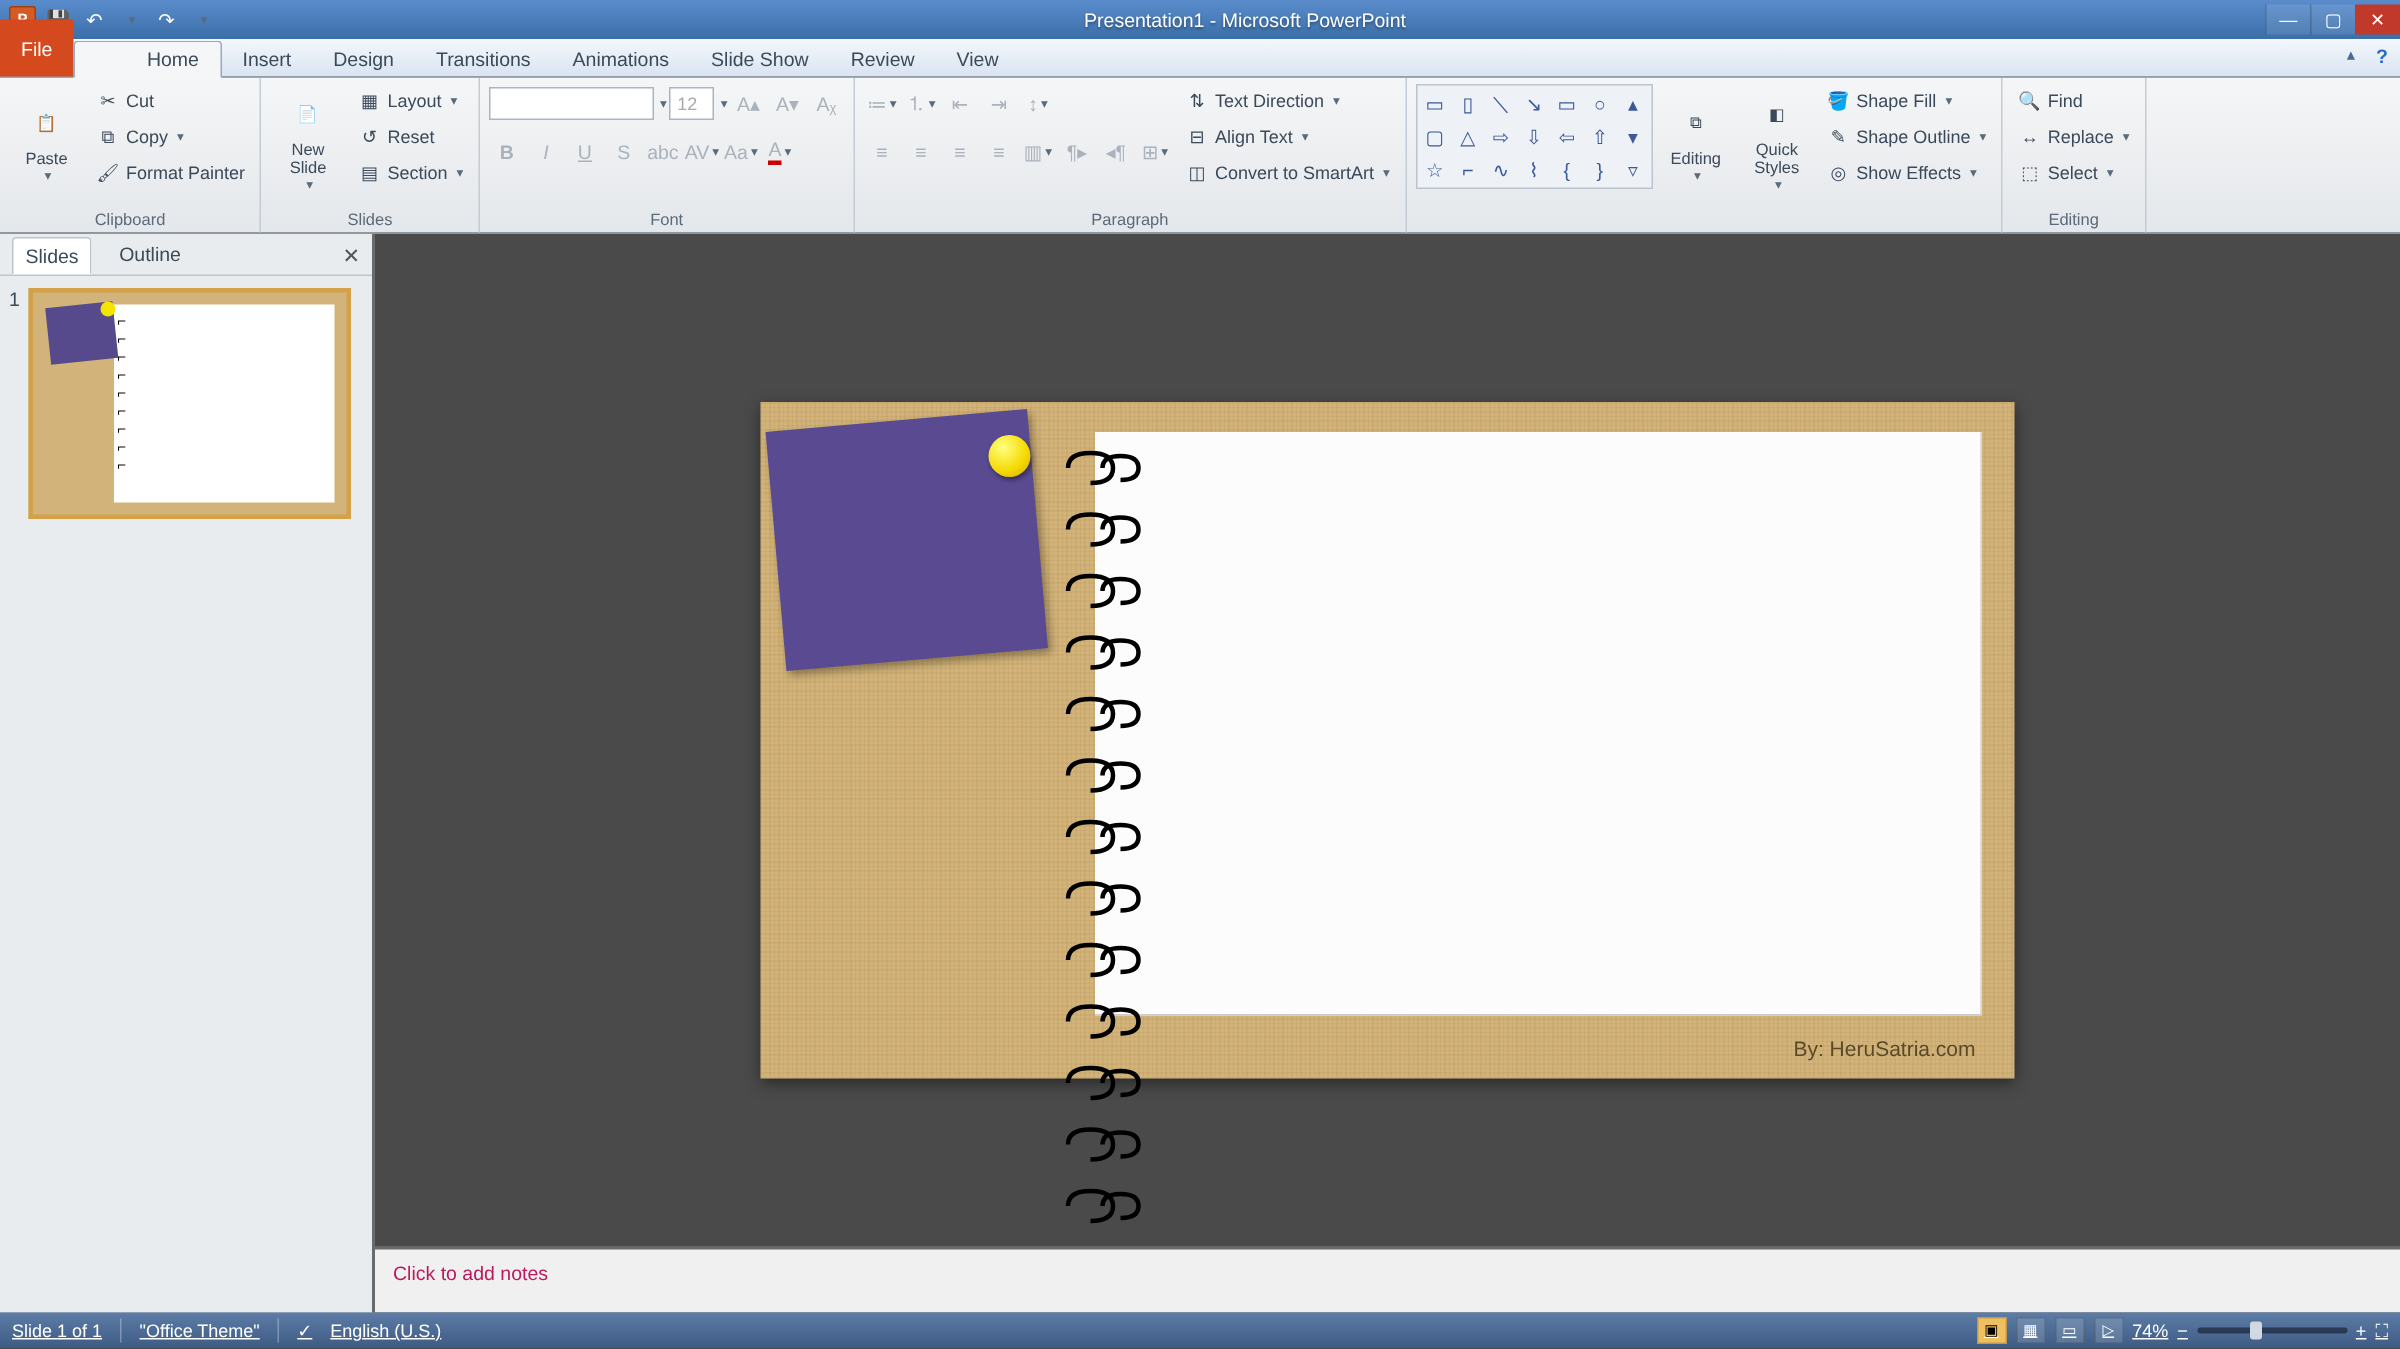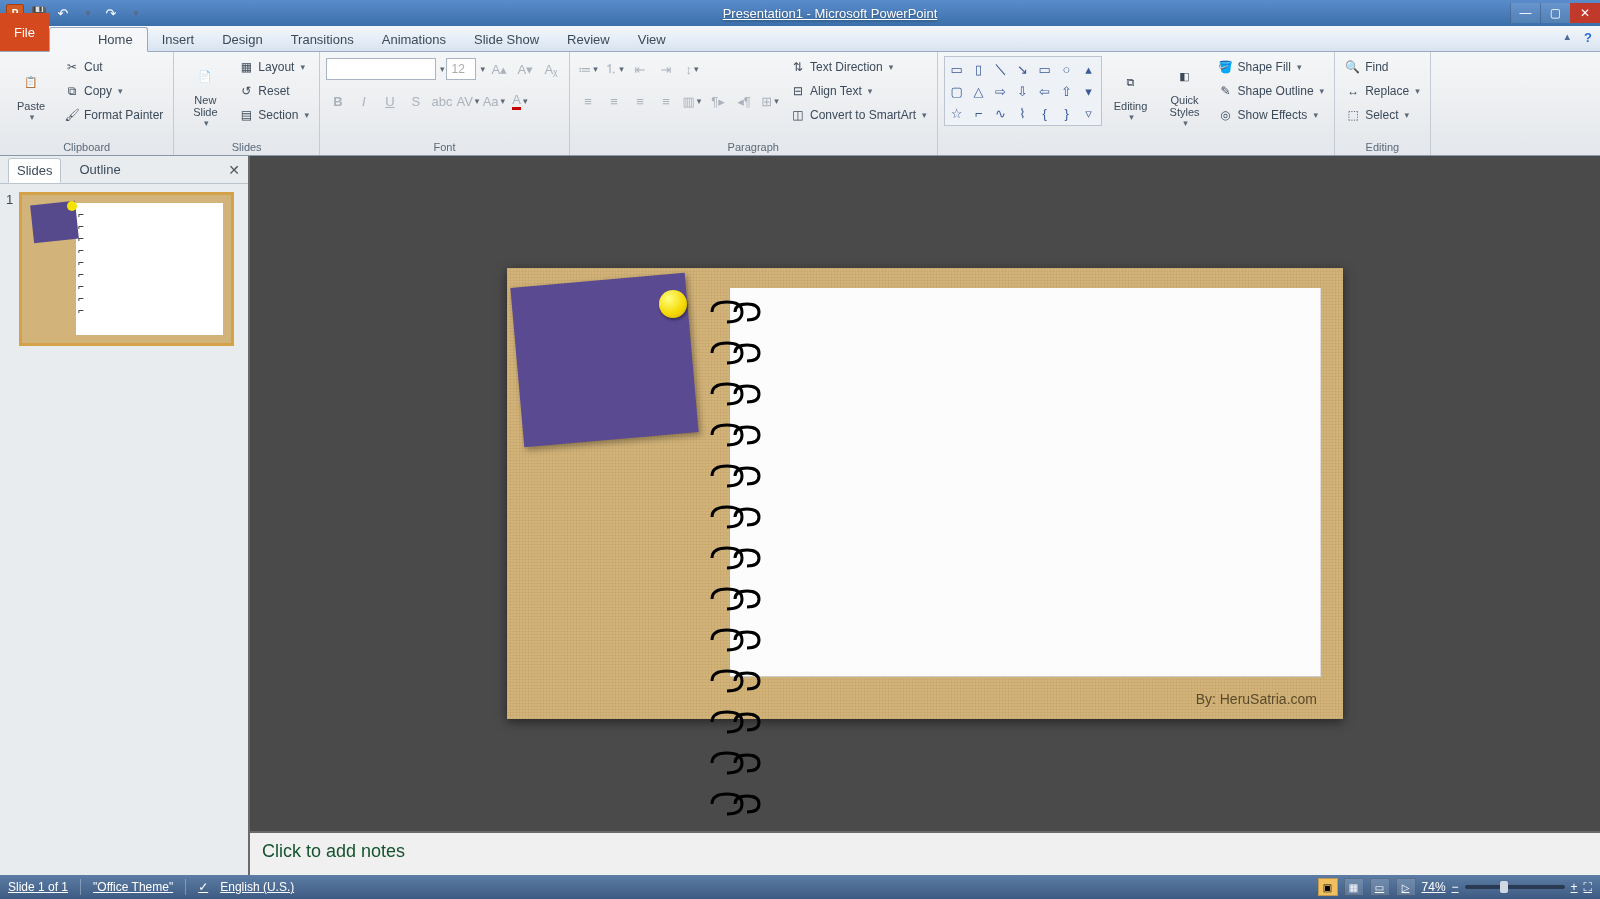--- a/index.html
+++ b/index.html
@@ -3,21 +3,21 @@
 <meta charset="utf-8">
 <style>
 * { margin: 0; padding: 0; box-sizing: border-box; font-family: "Segoe UI", Tahoma, sans-serif; }
 body { width: 1600px; height: 899px; overflow: hidden; background: #444; display: flex; flex-direction: column; }
 
 
 .titlebar { height: 26px; background: linear-gradient(#5a8ccc, #3b6fa8); display: flex; align-items: center; color: #fff; font-size: 13px; }
 .qat { display: flex; align-items: center; padding: 0 4px; gap: 2px; }
 .qat-btn { width: 22px; height: 20px; display: flex; align-items: center; justify-content: center; border-radius: 2px; }
 .app-icon { width: 18px; height: 18px; background: #d25c23; border: 1px solid #a33f0f; border-radius: 2px; display: flex; align-items: center; justify-content: center; color: #fff; font-size: 10px; font-weight: bold; }
-.titlebar-title { flex: 1; text-align: center; text-shadow: 0 1px 2px rgba(0,0,0,.4); text-decoration: underline; }
+.titlebar-title { flex: 1; text-align: center; text-shadow: 0 1px 2px rgba(0,0,0,.4); }
 .win-controls { display: flex; }
 .win-btn { width: 30px; height: 20px; display: flex; align-items: center; justify-content: center; color: #fff; font-size: 12px; }
 .win-btn.close { background: #c0392b; }
 .win-btn.min, .win-btn.max { background: rgba(255,255,255,.1); border-left: 1px solid rgba(0,0,0,.2); }
 
 
 .ribbon-tabs { height: 26px; background: linear-gradient(#f3f7fb, #d9e4f1); display: flex; align-items: flex-end; border-bottom: 1px solid #9aa9bd; padding-left: 0; position: relative; }
 .ribbon-tab { padding: 4px 14px; font-size: 13px; color: #3b4a5a; cursor: pointer; }
 .ribbon-tab.file { background: #d44a1e; color: #fff; height: 38px; display: flex; align-items: center; }
 .ribbon-tab.active { background: #f5f6f7; border: 1px solid #9aa9bd; border-bottom: 1px solid #f5f6f7; border-radius: 3px 3px 0 0; margin-bottom: -1px; padding-left: 48px; }
@@ -64,21 +64,21 @@
 .canvas-wrap { flex: 1; display: flex; align-items: center; justify-content: center; background: #4a4a4a; position: relative; overflow: hidden; }
 .slide { width: 836px; height: 451px; background: #d2b47a; box-shadow: 0 3px 10px rgba(0,0,0,.5); position: relative; background-image: repeating-linear-gradient(0deg, rgba(160,120,60,.12) 0 1px, transparent 1px 3px), repeating-linear-gradient(90deg, rgba(160,120,60,.12) 0 1px, transparent 1px 3px); }
 .slide-page { position: absolute; left: 223px; top: 20px; right: 22px; bottom: 42px; background: #fcfcfc; border-right: 1px solid #ddd; border-bottom: 1px solid #ccc; }
 .sticky-note { position: absolute; left: 10px; top: 12px; width: 175px; height: 160px; background: #594a91; transform: rotate(-5deg); box-shadow: 2px 3px 6px rgba(0,0,0,.35); }
 .push-pin { position: absolute; left: 152px; top: 22px; width: 28px; height: 28px; background: radial-gradient(circle at 35% 30%, #ffff80, #f5d800 60%, #c9a800); border-radius: 50%; box-shadow: 1px 2px 3px rgba(0,0,0,.4); }
 .rings { position: absolute; left: 200px; top: 30px; display: flex; flex-direction: column; gap: 13px; }
 .ring { width: 55px; height: 28px; }
 .ring svg { width: 100%; height: 100%; }
 .byline { position: absolute; right: 26px; bottom: 12px; font-size: 14px; color: #5a4a2a; }
 
-.notes-pane { height: 44px; background: #f0f0f0; border-top: 2px solid #6a6a6a; padding: 8px 12px; font-size: 18px; color: #14532d; }
+.notes-pane { height: 44px; background: #f0f0f0; border-top: 2px solid #6a6a6a; padding: 8px 12px; font-size: 13px; color: #be185d; }
 
 
 .statusbar { height: 24px; background: linear-gradient(#5d7da6, #3d5a82); display: flex; align-items: center; color: #fff; font-size: 12px; padding: 0 8px; gap: 12px; text-decoration: underline; }
 .statusbar .sep { border-left: 1px solid rgba(255,255,255,.3); height: 16px; }
 .statusbar-right { margin-left: auto; display: flex; align-items: center; gap: 6px; }
 .view-btn { width: 20px; height: 18px; background: rgba(255,255,255,.15); border: 1px solid rgba(0,0,0,.2); display: flex; align-items: center; justify-content: center; font-size: 10px; }
 .view-btn.active { background: #f0c060; color: #000; }
 .zoom-slider { width: 100px; height: 4px; background: #2a3a52; border-radius: 2px; position: relative; }
 .zoom-thumb { position: absolute; left: 35%; top: -4px; width: 8px; height: 12px; background: #d0d8e4; border-radius: 2px; }
 

